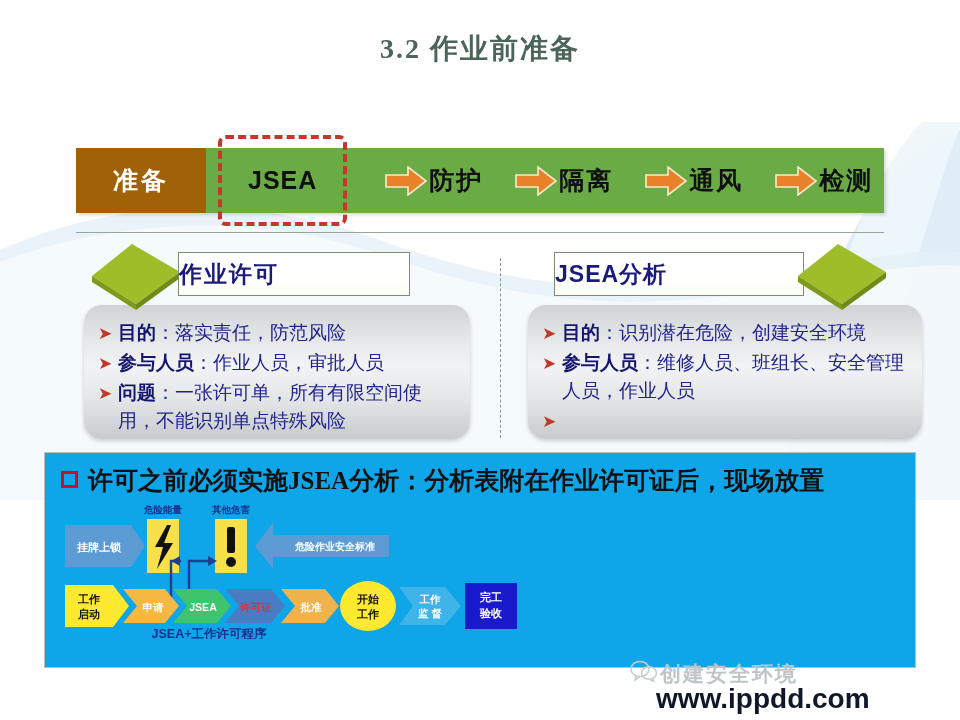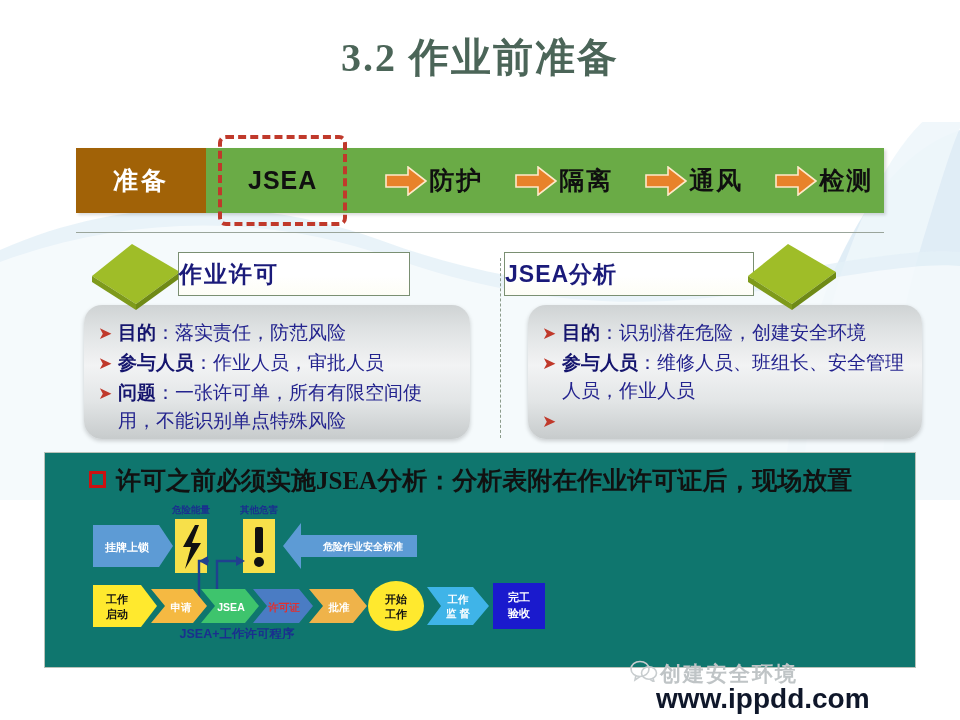--- a/index.html
+++ b/index.html
@@ -11,21 +11,21 @@
     overflow:hidden;
   }
 
   
   #bg { position:absolute; inset:0; z-index:0; }
 
   
   .slide-title{
     position:absolute; top:30px; left:0; width:960px;
     text-align:center;
-    font-size:40px; font-weight:bold;
+    font-size:28px; font-weight:bold;
     color:#4b6558;
     letter-spacing:2px;
     z-index:5;
     font-family:"Liberation Serif","DejaVu Serif",serif;
   }
 
   
   .process-bar{
     position:absolute; left:76px; top:148px;
     width:808px; height:65px;
@@ -97,21 +97,21 @@
     display:flex; align-items:center; justify-content:flex-start;
     color:#1a1a7a; font-size:23px; font-weight:bold; letter-spacing:2px;
   }
   .hdr-box.jsea-h{ font-family:"Liberation Sans","DejaVu Sans",sans-serif; letter-spacing:1px;}
   .diamond{ position:absolute; top:-10px; }
 
   #hdr-left  { left:88px;  top:252px; width:322px; }
   #hdr-left .hdr-box { left:90px; width:232px; }
   #hdr-left .diamond { left:0; }
 
-  #hdr-right { left:504px; top:252px; width:340px; }
+  #hdr-right { left:554px; top:252px; width:340px; }
   #hdr-right .hdr-box { left:0; width:250px; }
   #hdr-right .diamond { left:240px; }
 
   
   .panel{
     position:absolute; z-index:5;
     border-radius:18px;
     background:linear-gradient(to bottom,
       #cfd3d4 0%, #dfe2e3 18%, #f2f3f4 45%, #e2e5e6 72%, #c7cbcc 100%);
     box-shadow:0 2px 4px rgba(0,0,0,.18);
@@ -132,24 +132,23 @@
   .bullet-text{
     font-size:19px; line-height:28px; color:#23238e;
     font-family:"Liberation Serif","DejaVu Serif",serif;
   }
   .bullet-text b{ color:#15156e; font-weight:bold; }
 
   
   .bottom-box{
     position:absolute; left:44px; top:452px;
     width:872px; height:216px;
-    background:#0f766e;
+    background:#0ea5e9;
     border:1px solid #b9c2b9;
     z-index:6;
-    padding-left:28px;
   }
   .bb-head{
     display:flex; align-items:flex-start;
     padding:12px 0 0 12px;
   }
   .bb-sq{
     width:17px; height:17px;
     border:3px solid #cc1111;
     margin:6px 10px 0 4px;
     flex:0 0 17px;

